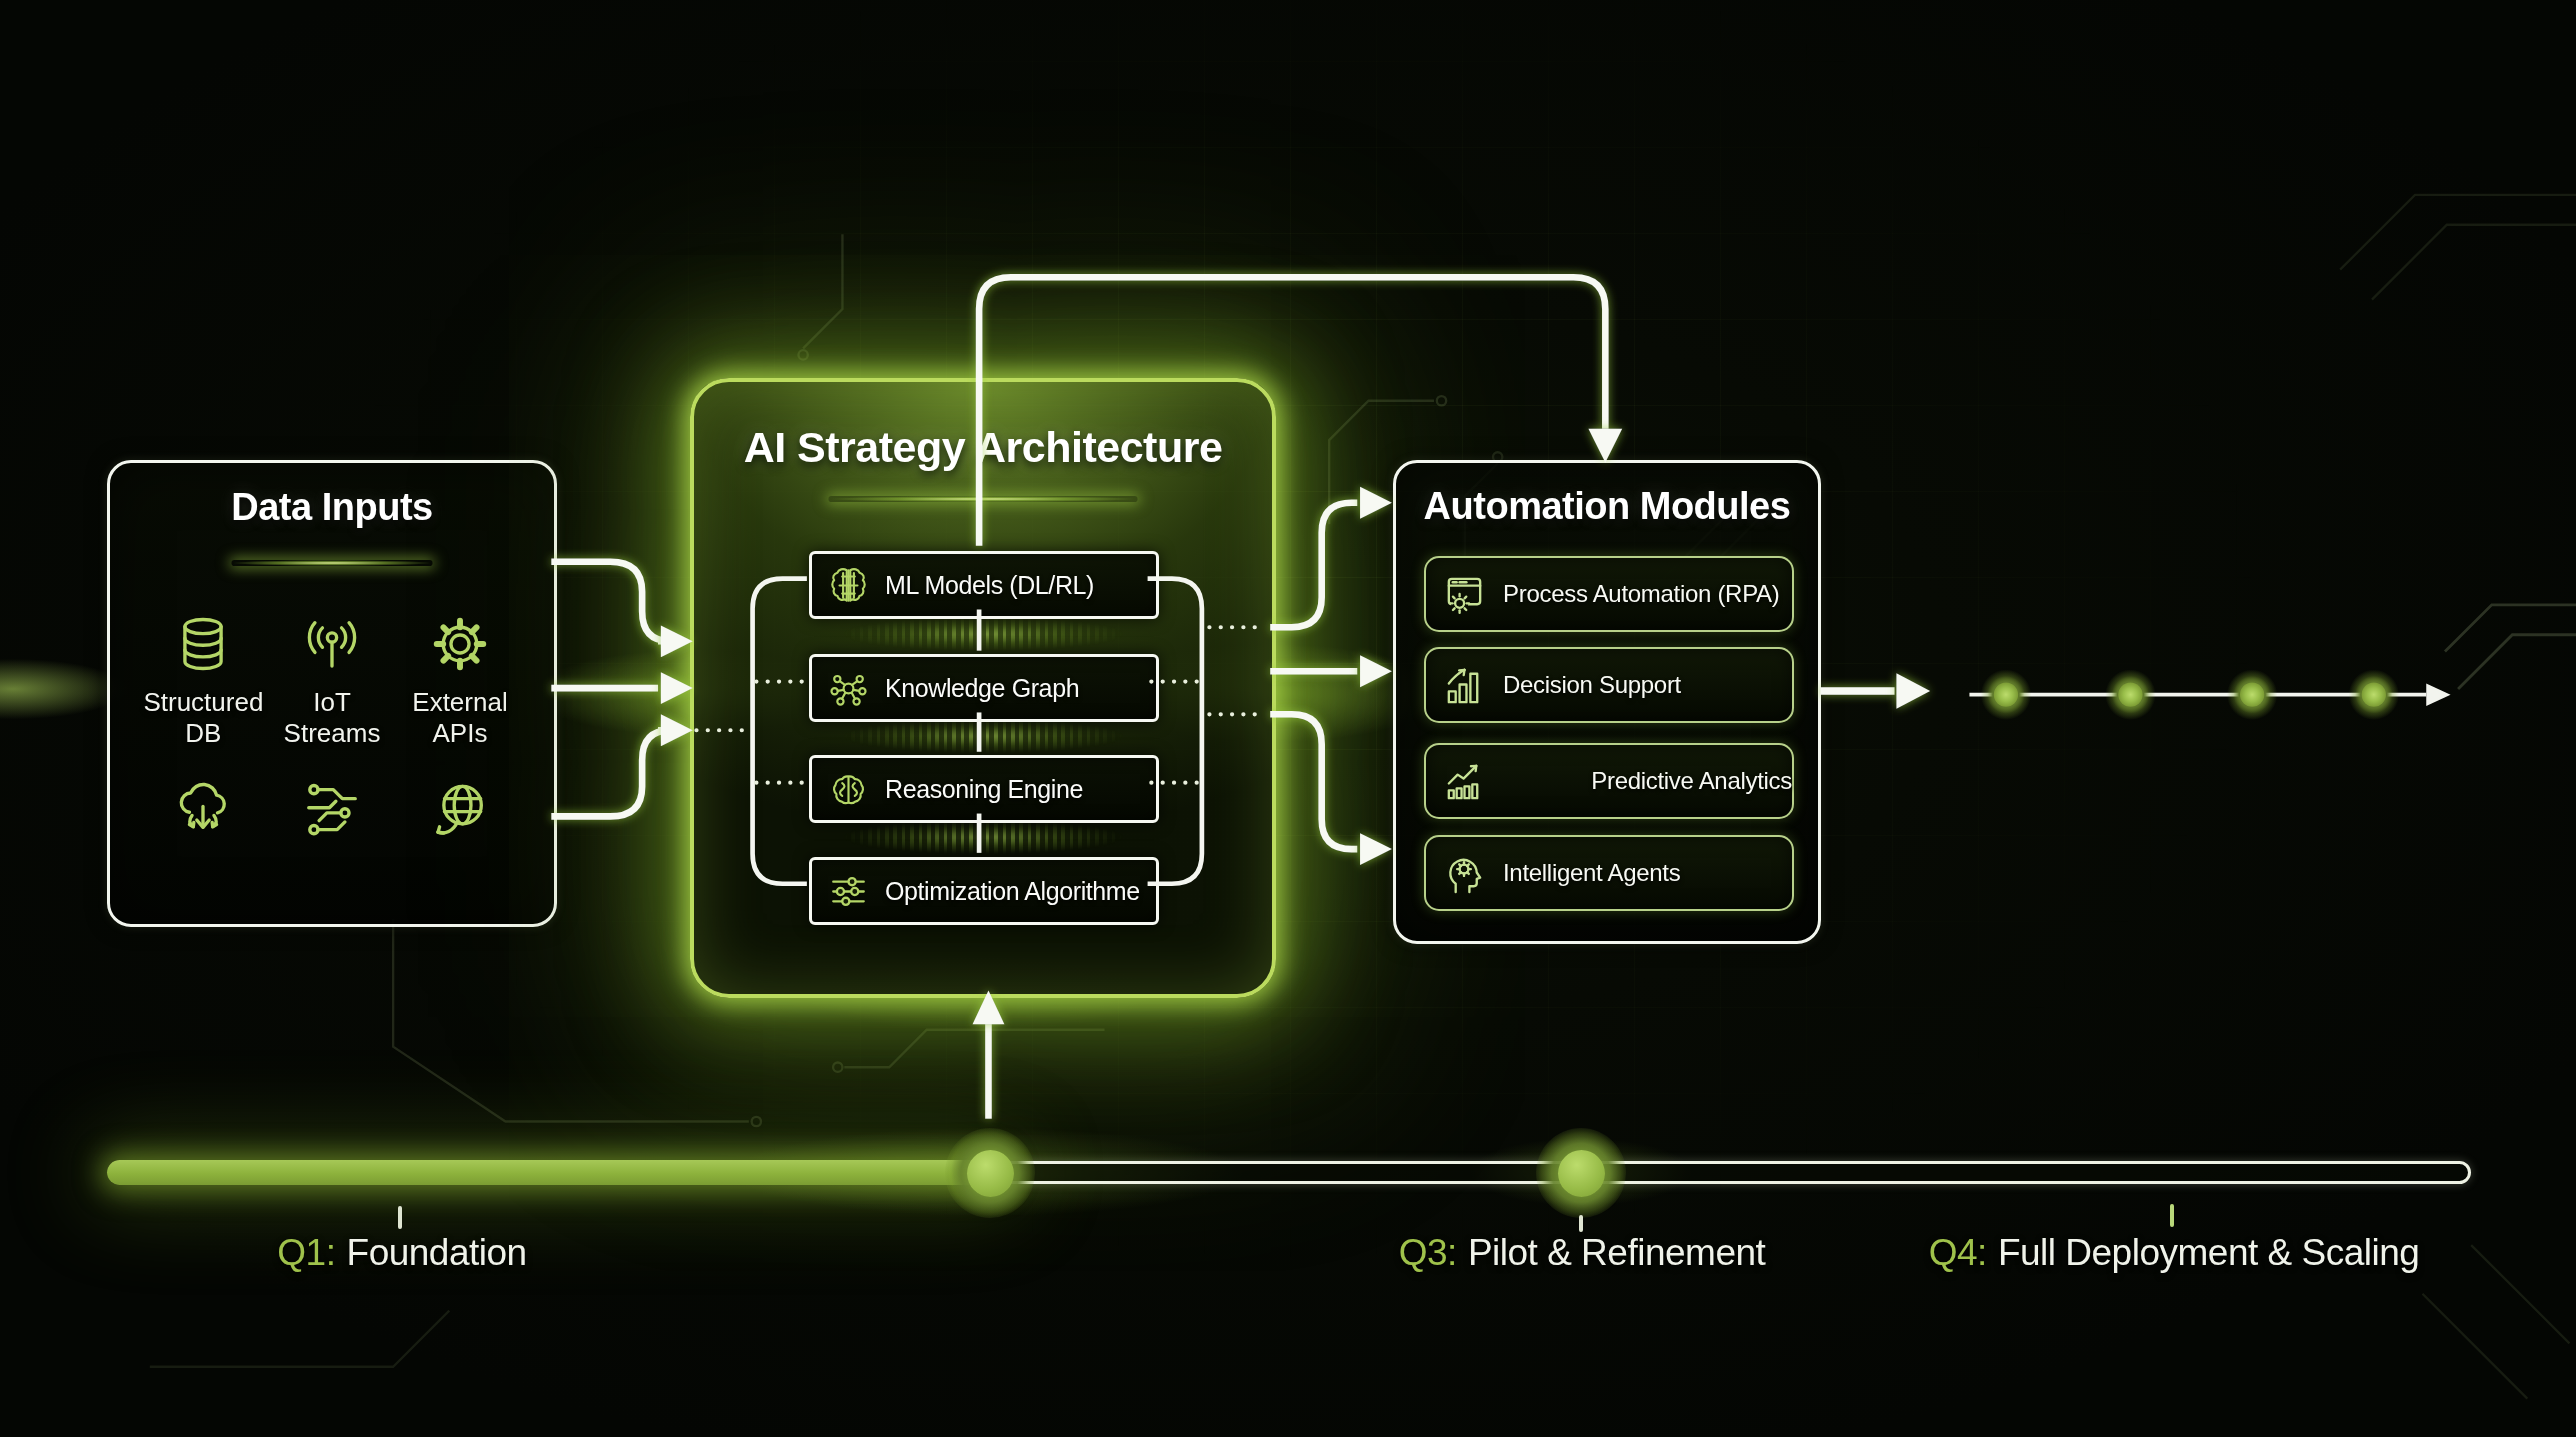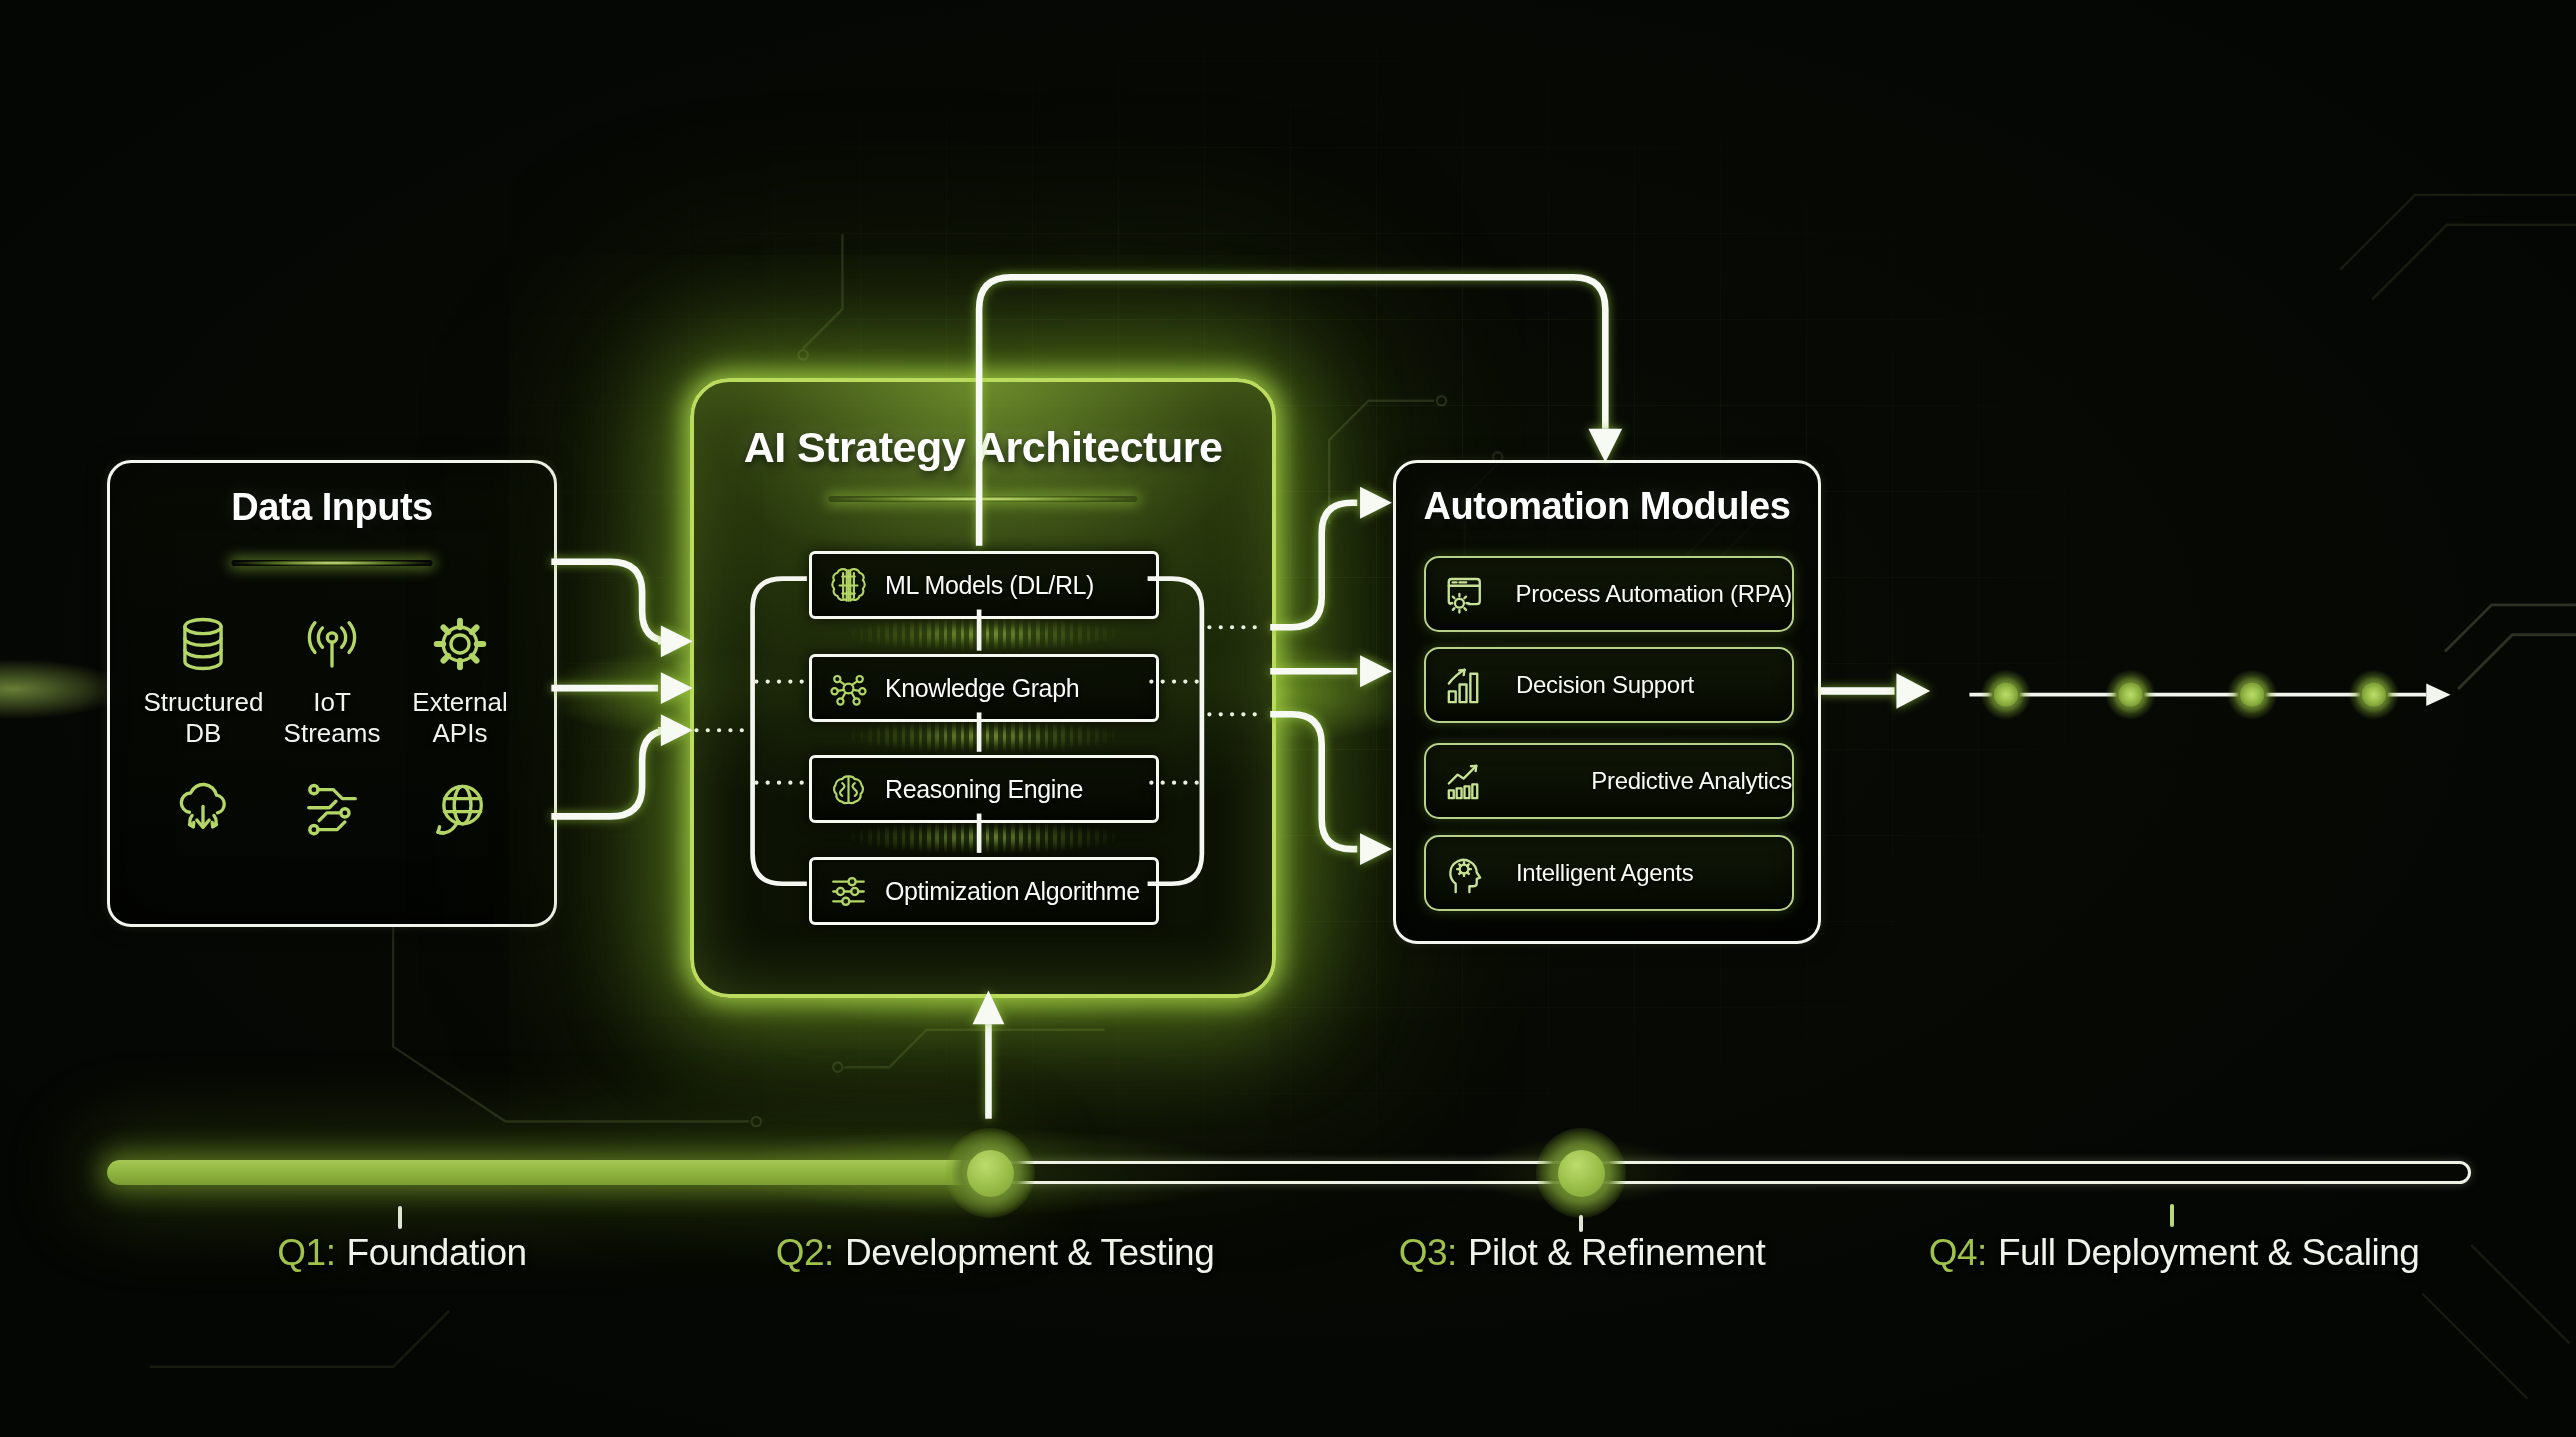--- a/index.html
+++ b/index.html
@@ -44,21 +44,21 @@
         background:radial-gradient(closest-side, rgba(190,235,95,.55), rgba(140,185,50,.25) 55%, transparent);
         -webkit-mask-image:repeating-linear-gradient(90deg,#000 0 3.7px,rgba(0,0,0,.25) 3.7px 8.4px);
         mask-image:repeating-linear-gradient(90deg,#000 0 3.7px,rgba(0,0,0,.25) 3.7px 8.4px);
         filter:blur(0.9px);}
   
   .auto-item{position:absolute;left:28px;width:366px;height:72px;border:2.8px solid rgba(199,226,150,.92);border-radius:15px;
              background:linear-gradient(180deg, rgba(18,26,7,.92), rgba(6,10,2,.95));
              box-shadow:0 0 13px rgba(145,195,65,.28), inset 0 0 17px rgba(0,0,0,.6);
              display:flex;align-items:center;}
   .auto-item .line-icon{margin-left:15px;}
-  .auto-label{margin-left:28px;font-size:24px;letter-spacing:-0.3px;color:#f8faf4;white-space:nowrap;text-shadow:0 1.9px 4.7px #000;}
+  .auto-label{margin-left:15px;font-size:24px;letter-spacing:-0.3px;color:#f8faf4;white-space:nowrap;text-shadow:0 1.9px 4.7px #000;}
   
   .ms-label{position:absolute;font-size:26px;line-height:1.16;color:#f2f4ee;text-align:center;
             transform:translateX(-50%);text-shadow:0 1.9px 5.6px #000;}
   
   .bar-green{position:absolute;left:107px;top:1160px;width:897px;height:25px;border-radius:13px;
              background:linear-gradient(180deg,#a6c857 0%, #8db23c 55%, #7b9c33 100%);
              box-shadow:0 0 26px 7.5px rgba(140,180,50,.55), 0 0 84px 22.5px rgba(120,160,40,.28);}
   .bar-tube{position:absolute;left:990px;top:1161px;width:1481px;height:23.4px;box-sizing:border-box;
             border:3.7px solid #eef2e4;border-radius:13px;background:rgba(8,11,4,.55);
             box-shadow:0 0 9.4px rgba(230,240,210,.25);}
@@ -334,23 +334,20 @@
   <div class="big-dot" style="left:990px;top:1173px;"></div>
   <div class="big-dot" style="left:1581px;top:1173px;"></div>
 
   <div class="tick" style="left:398px;top:1206px;height:22.5px;"></div>
   <div class="tick" style="left:1579px;top:1215px;height:17px;"></div>
   <div class="tick" style="left:2170px;top:1204px;height:22.5px;background:#b9d87a;"></div>
 
   <div class="q-label" style="left:402px;">
     <span class="q-prefix">Q1:</span><span class="q-text">Foundation</span>
   </div>
-  <div class="q-label" style="left:995px;">
-    <span class="q-prefix">Q2:</span><span class="q-text">Development &amp; Testing</span>
-  </div>
   <div class="q-label" style="left:1582px;">
     <span class="q-prefix">Q3:</span><span class="q-text">Pilot &amp; Refinement</span>
   </div>
   <div class="q-label" style="left:2174px;">
     <span class="q-prefix">Q4:</span><span class="q-text">Full Deployment &amp; Scaling</span>
   </div>
 
   <svg class="overlay" width="2576" height="1438" viewBox="0 0 2752 1536">
     <defs>
       <filter id="glowF" x="-60%" y="-60%" width="220%" height="220%">

